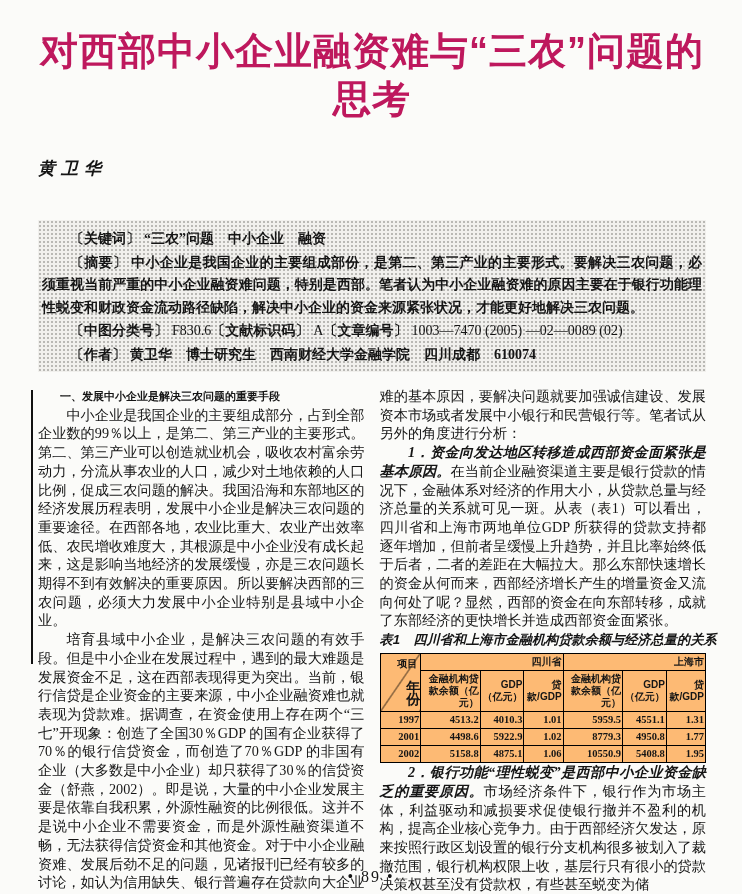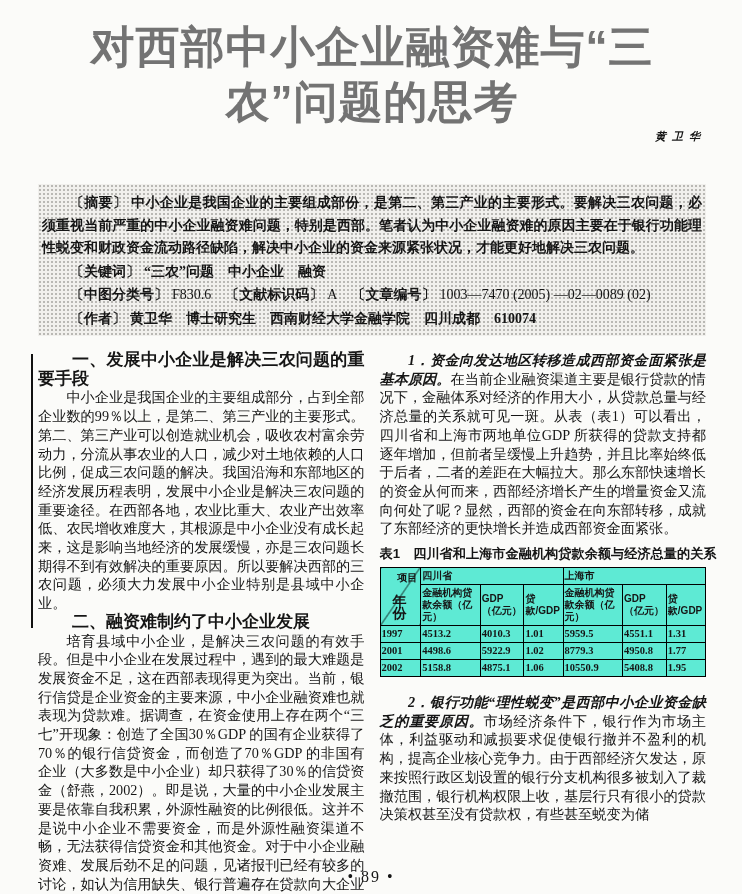--- a/index.html
+++ b/index.html
@@ -8,97 +8,99 @@
     position: relative;
     width: 742px; height: 894px;
     margin: 0 auto;
     background: #fbfbf9;
     color: #151515;
     font-family: "Liberation Serif", serif;
     padding: 12px 36px 6px 38px;
     overflow: hidden;
   }
   .title {
-    margin-top: 7px;
+    margin-top: 16px;
     text-align: center;
     font-family: "Liberation Sans", sans-serif;
     font-weight: bold;
-    font-size: 44px;
+    font-size: 38px;
     line-height: 1.25;
     letter-spacing: 1px;
-    color: #737373;
+    color: #be185d;
   }
   .author {
-    text-align: right;
-    font-size: 11px;
+    margin-top: 34px;
+    text-align: left;
+    font-size: 17px;
     font-weight: bold;
     font-style: italic;
     letter-spacing: 6px;
   }
   .abstract-box {
     margin-top: 40px;
     padding: 7px 4px 6px 4px;
     background-color: #f1f0ed;
     background-image: radial-gradient(#b9b8b4 0.8px, transparent 0.9px);
     background-size: 4px 4px;
     font-size: 14px;
     line-height: 22.5px;
   }
   .abstract-box p { text-indent: 2em; text-align: justify; }
   .lbl {
     font-family: "Liberation Sans", sans-serif;
     font-weight: bold;
     margin-right: 4px;
   }
-  .gap { margin-left: 14px; }
+  .gap { }
   .kai { font-weight: 600; }
   .columns {
     display: flex;
     gap: 15px;
     margin-top: 15px;
     font-size: 14.2px;
     line-height: 18.7px;
     text-align: justify;
   }
   .col { flex: 1; min-width: 0; }
   .col-left { position: relative; }
   .margin-rule {
     position: absolute;
     left: -7px; top: 3px;
     width: 2px; height: 274px;
     background: #111;
   }
   .col h3 {
     font-family: "Liberation Sans", sans-serif;
-    font-size: 17px;
+    font-size: 11px;
     font-weight: bold;
     line-height: 18.7px;
     text-indent: 2em;
   }
   .col p { text-indent: 2em; }
   .col p.no-indent { text-indent: 0; }
   .kai-head { font-style: italic; font-weight: 600; }
   .tbl-caption {
     font-family: "Liberation Sans", sans-serif;
     font-weight: bold;
     font-size: 13.2px;
     line-height: 20px;
-    margin-top: 6px;
+    margin-top: 0;
     text-indent: 0;
     white-space: nowrap;
+    font-style: italic;
   }
   table.data {
     width: 100%;
     border-collapse: collapse;
     table-layout: fixed;
     font-size: 10px;
     line-height: 12px;
-    text-align: left;
-    margin: 3px 0 16px 0;
-    background: #5eead4;
+    text-align: right;
+    margin: 3px 0 0 0;
+    background: #fdba74;
   }
   table.data td, table.data th {
     border: 1.3px solid #000;
     padding: 2px 1px;
     font-weight: bold;
     font-family: "Liberation Sans", sans-serif;
     vertical-align: middle;
     overflow: hidden;
   }
   table.data td.num { font-family: "Liberation Serif", serif; font-weight: bold; font-size: 10.5px; }
@@ -126,37 +128,37 @@
 </head>
 <body>
 
 <div class="page">
 
   <h1 class="title">对西部中小企业融资难与“三农”问题的思考</h1>
 
   <div class="author">黄卫华</div>
 
   <div class="abstract-box">
+    <p><span class="lbl">〔关键词〕</span><span class="kai">“三农”问题　中小企业　融资</span></p>
     <p><span class="lbl">〔摘要〕</span><span class="kai">中小企业是我国企业的主要组成部份，是第二、第三产业的主要形式。要解决三农问题，必须重视当前严重的中小企业融资难问题，特别是西部。笔者认为中小企业融资难的原因主要在于银行功能理性蜕变和财政资金流动路径缺陷，解决中小企业的资金来源紧张状况，才能更好地解决三农问题。</span></p>
-    <p><span class="lbl">〔关键词〕</span><span class="kai">“三农”问题　中小企业　融资</span></p>
     <p><span class="lbl">〔中图分类号〕</span><span>F830.6</span><span class="lbl gap">〔文献标识码〕</span><span>A</span><span class="lbl gap">〔文章编号〕</span><span>1003—7470 (2005) —02—0089 (02)</span></p>
     <p><span class="lbl">〔作者〕</span><span class="kai">黄卫华　博士研究生　西南财经大学金融学院　四川成都　610074</span></p>
   </div>
 
   <div class="columns">
 
     <div class="col col-left">
       <div class="margin-rule"></div>
       <h3>一、发展中小企业是解决三农问题的重要手段</h3>
       <p>中小企业是我国企业的主要组成部分，占到全部企业数的99％以上，是第二、第三产业的主要形式。第二、第三产业可以创造就业机会，吸收农村富余劳动力，分流从事农业的人口，减少对土地依赖的人口比例，促成三农问题的解决。我国沿海和东部地区的经济发展历程表明，发展中小企业是解决三农问题的重要途径。在西部各地，农业比重大、农业产出效率低、农民增收难度大，其根源是中小企业没有成长起来，这是影响当地经济的发展缓慢，亦是三农问题长期得不到有效解决的重要原因。所以要解决西部的三农问题，必须大力发展中小企业特别是县域中小企业。</p>
-      <h3>二、融资难制约了中小企业发展</h3>
       <p>培育县域中小企业，是解决三农问题的有效手段。但是中小企业在发展过程中，遇到的最大难题是发展资金不足，这在西部表现得更为突出。当前，银行信贷是企业资金的主要来源，中小企业融资难也就表现为贷款难。据调查，在资金使用上存在两个“三七”开现象：创造了全国30％GDP 的国有企业获得了70％的银行信贷资金，而创造了70％GDP 的非国有企业（大多数是中小企业）却只获得了30％的信贷资金（舒燕，2002）。即是说，大量的中小企业发展主要是依靠自我积累，外源性融资的比例很低。这并不是说中小企业不需要资金，而是外源性融资渠道不畅，无法获得信贷资金和其他资金。对于中小企业融资难、发展后劲不足的问题，见诸报刊已经有较多的讨论，如认为信用缺失、银行普遍存在贷款向大企业集中现象等等是中小企业融资</p>
     </div>
 
     <div class="col col-right">
+      <p class="no-indent">难的基本原因，要解决问题就要加强诚信建设、发展资本市场或者发展中小银行和民营银行等。笔者试从另外的角度进行分析：</p>
       <p><span class="kai-head">1．资金向发达地区转移造成西部资金面紧张是基本原因。</span><span>在当前企业融资渠道主要是银行贷款的情况下，金融体系对经济的作用大小，从贷款总量与经济总量的关系就可见一斑。从表（表1）可以看出，四川省和上海市两地单位GDP 所获得的贷款支持都逐年增加，但前者呈缓慢上升趋势，并且比率始终低于后者，二者的差距在大幅拉大。那么东部快速增长的资金从何而来，西部经济增长产生的增量资金又流向何处了呢？显然，西部的资金在向东部转移，成就了东部经济的更快增长并造成西部资金面紧张。</span></p>
 
       <div class="tbl-caption">表1　四川省和上海市金融机构贷款余额与经济总量的关系</div>
 
       <table class="data">
         <colgroup>
           <col class="c-year">
             <col class="c-loan">
             <col class="c-gdp">
             <col class="c-rat">

